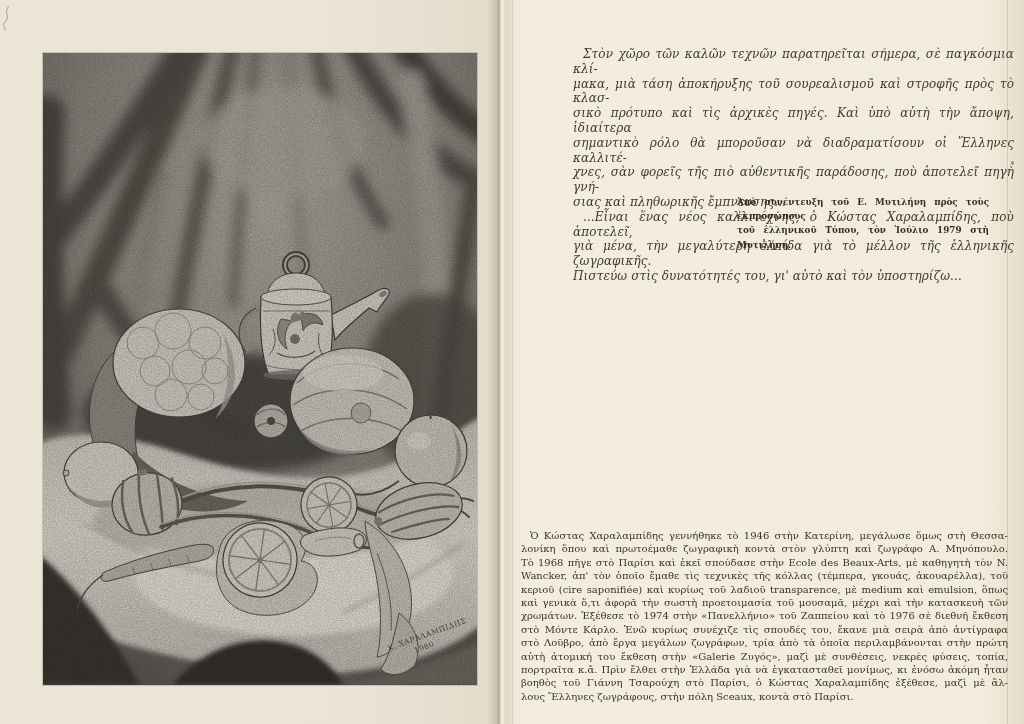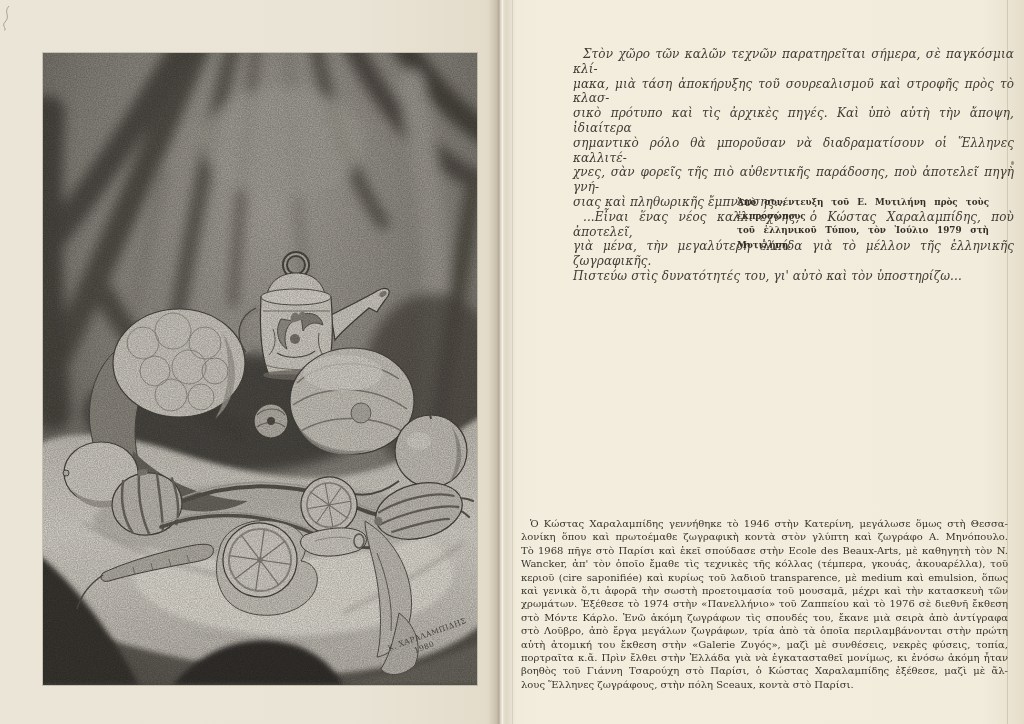--- a/index.html
+++ b/index.html
@@ -40,21 +40,21 @@
   .quote .qpara > .line:last-child { text-align-last:left; }
   .quote .qpara > .line:first-child { text-indent:10px; }
 
   .credit {
     position:absolute; left:737px; top:195px; width:252px;
     font-size:8.8px; font-weight:bold; line-height:14.2px; color:#332f27;
   }
   .credit .line { text-align:justify; text-align-last:justify; }
 
   .bio {
-    position:absolute; left:521px; top:517px; width:487px;
+    position:absolute; left:521px; top:529px; width:487px;
     font-size:10px; line-height:13.4px; color:#38342c;
   }
   .bio .line { text-align:justify; text-align-last:justify; }
   .bio > .line:last-child { text-align-last:left; }
   .bio > .line:first-child { text-indent:9px; }
 
   .stray-mark { position:absolute; left:0; top:4px; }
   .ink-speck {
     position:absolute; left:1011px; top:161px; width:3px; height:4px;
     background:#7d7257; border-radius:50%; opacity:.75;
@@ -335,19 +335,19 @@
   </div>
 
 <div class="bio">
     <div class="line">Ὁ Κώστας Χαραλαμπίδης γεννήθηκε τὸ 1946 στὴν Κατερίνη, μεγάλωσε ὅμως στὴ Θεσσα-</div>
     <div class="line">λονίκη ὅπου καὶ πρωτοέμαθε ζωγραφικὴ κοντὰ στὸν γλύπτη καὶ ζωγράφο Α. Μηνόπουλο.</div>
     <div class="line">Τὸ 1968 πῆγε στὸ Παρίσι καὶ ἐκεῖ σπούδασε στὴν Ecole des Beaux-Arts, μὲ καθηγητὴ τὸν N.</div>
     <div class="line">Wancker, ἀπ' τὸν ὁποῖο ἔμαθε τὶς τεχνικὲς τῆς κόλλας (τέμπερα, γκουάς, ἀκουαρέλλα), τοῦ</div>
     <div class="line">κεριοῦ (cire saponifiée) καὶ κυρίως τοῦ λαδιοῦ transparence, μὲ medium καὶ emulsion, ὅπως</div>
     <div class="line">καὶ γενικὰ ὅ,τι ἀφορᾶ τὴν σωστὴ προετοιμασία τοῦ μουσαμᾶ, μέχρι καὶ τὴν κατασκευὴ τῶν</div>
     <div class="line">χρωμάτων. Ἐξέθεσε τὸ 1974 στὴν «Πανελλήνιο» τοῦ Ζαππείου καὶ τὸ 1976 σὲ διεθνῆ ἔκθεση</div>
-    <div class="line">στὸ Μόντε Κάρλο. Ἐνῶ ἀκόμη ζωγράφων τὶς σπουδές του, ἔκανε μιὰ σειρὰ ἀπὸ ἀντίγραφα</div>
+    <div class="line">στὸ Μόντε Κάρλο. Ἐνῶ κυρίως συνέχιζε τὶς σπουδές του, ἔκανε μιὰ σειρὰ ἀπὸ ἀντίγραφα</div>
     <div class="line">στὸ Λοῦβρο, ἀπὸ ἔργα μεγάλων ζωγράφων, τρία ἀπὸ τὰ ὁποῖα περιλαμβάνονται στὴν πρώτη</div>
     <div class="line">αὐτὴ ἀτομική του ἔκθεση στὴν «Galerie Ζυγός», μαζὶ μὲ συνθέσεις, νεκρὲς φύσεις, τοπία,</div>
     <div class="line">πορτραῖτα κ.ἄ. Πρὶν ἔλθει στὴν Ἑλλάδα γιὰ νὰ ἐγκατασταθεῖ μονίμως, κι ἐνόσω ἀκόμη ἦταν</div>
     <div class="line">βοηθὸς τοῦ Γιάννη Τσαρούχη στὸ Παρίσι, ὁ Κώστας Χαραλαμπίδης ἐξέθεσε, μαζὶ μὲ ἄλ-</div>
     <div class="line">λους Ἕλληνες ζωγράφους, στὴν πόλη Sceaux, κοντὰ στὸ Παρίσι.</div>
   </div>
 
 </body></html>

